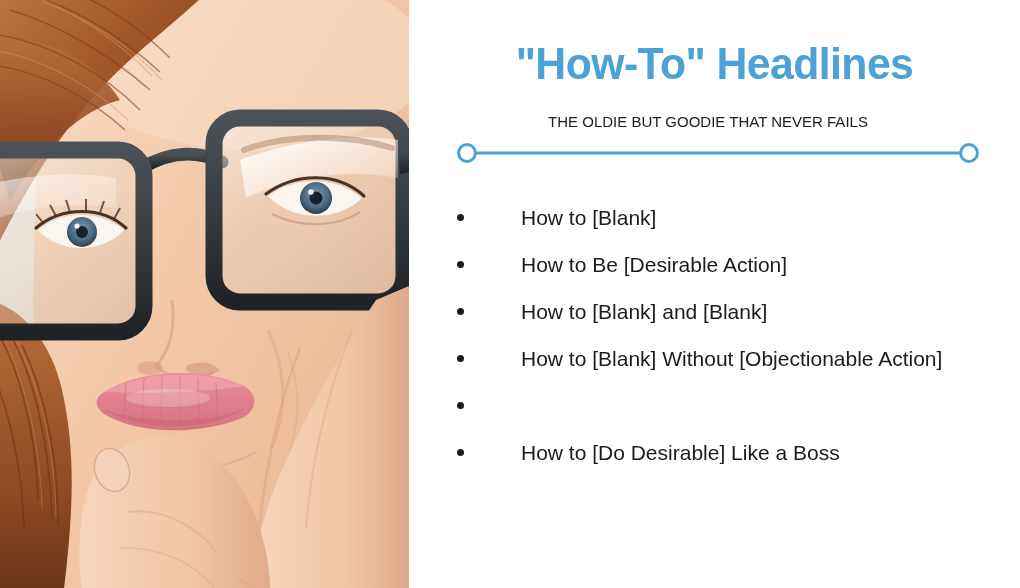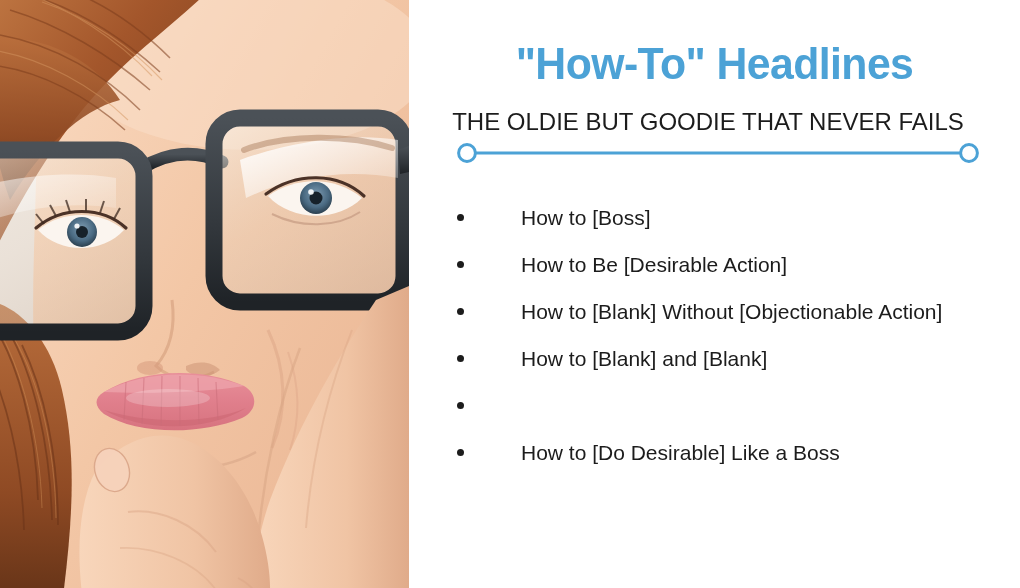--- a/index.html
+++ b/index.html
@@ -65,21 +65,21 @@
   }
 
   #slide-subtitle {
     position: absolute;
     left: 0;
     top: 109px;
     width: 598px;
     text-align: center;
     font-family: "Liberation Sans", sans-serif;
     font-weight: normal;
-    font-size: 24px;
+    font-size: 15px;
     line-height: 26px;
     color: #1c1c1c;
     white-space: nowrap;
   }
 
   
   #divider {
     position: absolute;
     left: 44px;
     top: 142px;
@@ -340,33 +340,33 @@
       <svg viewBox="0 0 530 22">
         <line x1="14" y1="11" x2="516" y2="11" stroke="#4ca2d6" stroke-width="3.2" stroke-linecap="butt"></line>
         <circle cx="14" cy="11" r="8.4" fill="#ffffff" stroke="#4ca2d6" stroke-width="3"></circle>
         <circle cx="516" cy="11" r="8.4" fill="#ffffff" stroke="#4ca2d6" stroke-width="3"></circle>
       </svg>
     </div>
 
     <ul id="headline-list">
       <li>
         <span class="bullet-dot"></span>
-        <span>How to [Boss]</span>
+        <span>How to [Blank]</span>
       </li>
       <li>
         <span class="bullet-dot"></span>
         <span>How to Be [Desirable Action]</span>
       </li>
       <li>
         <span class="bullet-dot"></span>
+        <span>How to [Blank] and [Blank]</span>
+      </li>
+      <li>
+        <span class="bullet-dot"></span>
         <span>How to [Blank] Without [Objectionable Action]</span>
-      </li>
-      <li>
-        <span class="bullet-dot"></span>
-        <span>How to [Blank] and [Blank]</span>
       </li>
       <li>
         <span class="bullet-dot"></span>
       </li>
       <li>
         <span class="bullet-dot"></span>
         <span>How to [Do Desirable] Like a Boss</span>
       </li>
     </ul>
 

